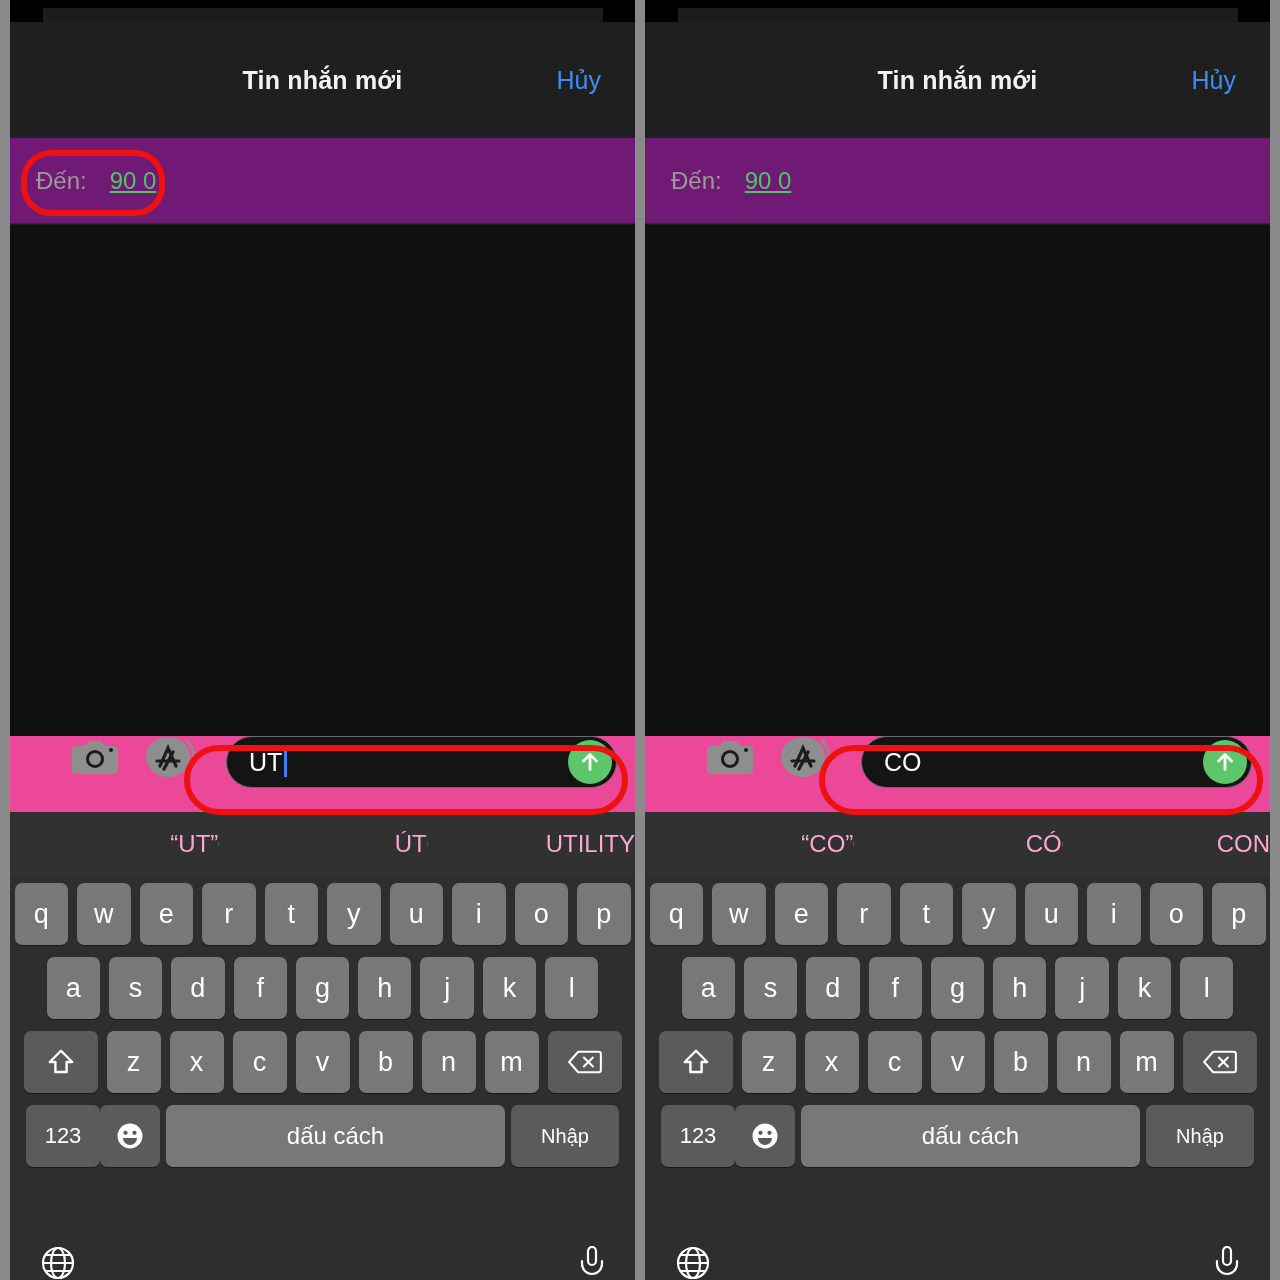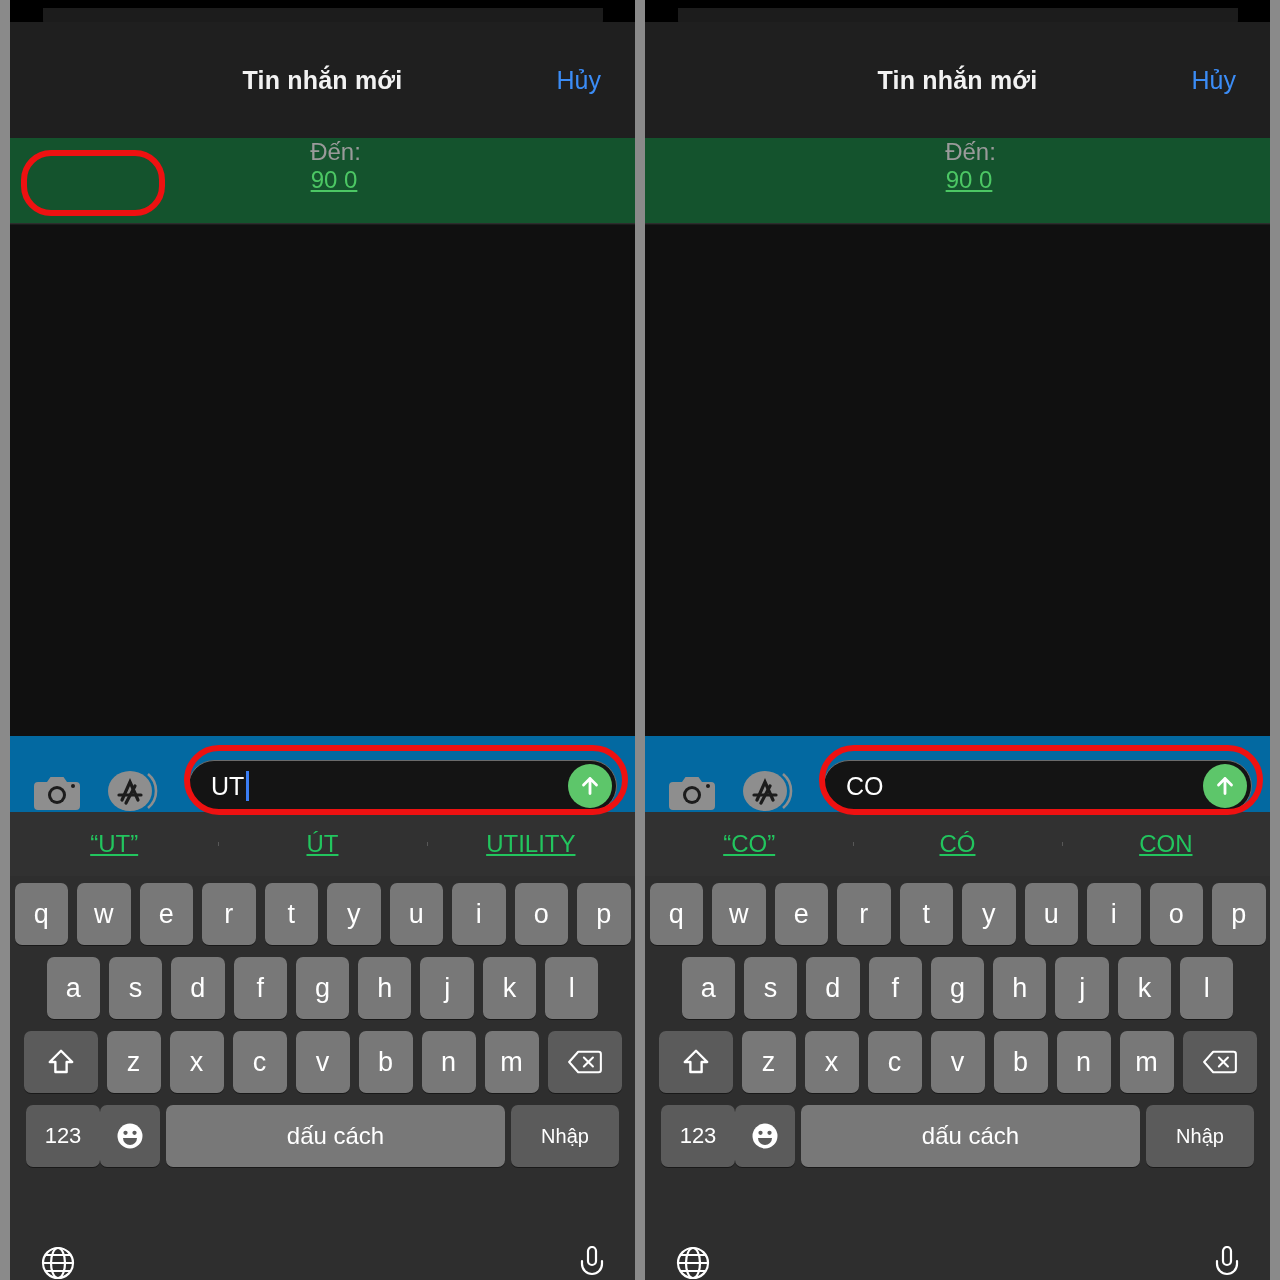--- a/index.html
+++ b/index.html
@@ -48,37 +48,36 @@
   .nav-title {
     color: #f2f2f2; font-size: 25px; font-weight: bold; letter-spacing: .2px;
   }
   .nav-cancel {
     position: absolute; right: 34px; top: 50%; transform: translateY(-50%);
     color: #3b8cf5; font-size: 25px; text-align: center;
   }
   
   .to-row {
     position: absolute; top: 138px; left: 0; right: 0; height: 86px;
-    background: #14532d;
+    background: #701a75;
     display: flex; align-items: center;
     border-bottom: 1px solid #2d2d2d;
-    flex-direction: column;
   }
   .to-label { color: #9a9a9a; font-size: 24px; margin-left: 26px; }
   .to-value { color: #4cc764; font-size: 24px; margin-left: 23px; text-decoration: underline; }
   
   .conversation {
     position: absolute; top: 225px; left: 0; right: 0; bottom: 0;
     background: #101010;
   }
   
   .composer {
     position: absolute; left: 0; right: 0; bottom: 468px; height: 76px;
-    background: #0369a1;
-    display: flex; align-items: flex-end;
+    background: #ec4899;
+    display: flex; align-items: flex-start; padding-left: 38px;
   }
   .icon-camera { margin-left: 24px; width: 46px; height: 40px; }
   .icon-appstore { margin-left: 28px; width: 50px; height: 42px; }
   .msg-field {
     position: relative;
     margin-left: 30px; margin-right: 18px;
     flex: 1; height: 52px;
     background: #141414;
     border: 1.6px solid #6b6b6b;
     border-radius: 26px;
@@ -96,23 +95,22 @@
     background: #5dc66a;
     display: flex; align-items: center; justify-content: center;
   }
   
   .suggest-bar {
     position: absolute; left: 0; right: 0; bottom: 404px; height: 64px;
     background: #313131;
     display: flex; align-items: center;
   }
   .suggest {
-    flex: 1; text-align: center; color: #22c55e; font-size: 24px;
+    flex: 1; text-align: right; color: #f9a8d4; font-size: 24px;
     position: relative;
-    text-decoration: underline;
   }
   .suggest + .suggest::before {
     content: ""; position: absolute; left: 0; top: 12px; bottom: 12px;
     width: 1px; background: #575757;
   }
   
   .keyboard {
     position: absolute; left: 0; right: 0; bottom: 0; height: 404px;
     background: #2e2e2e;
     padding-top: 7px;

